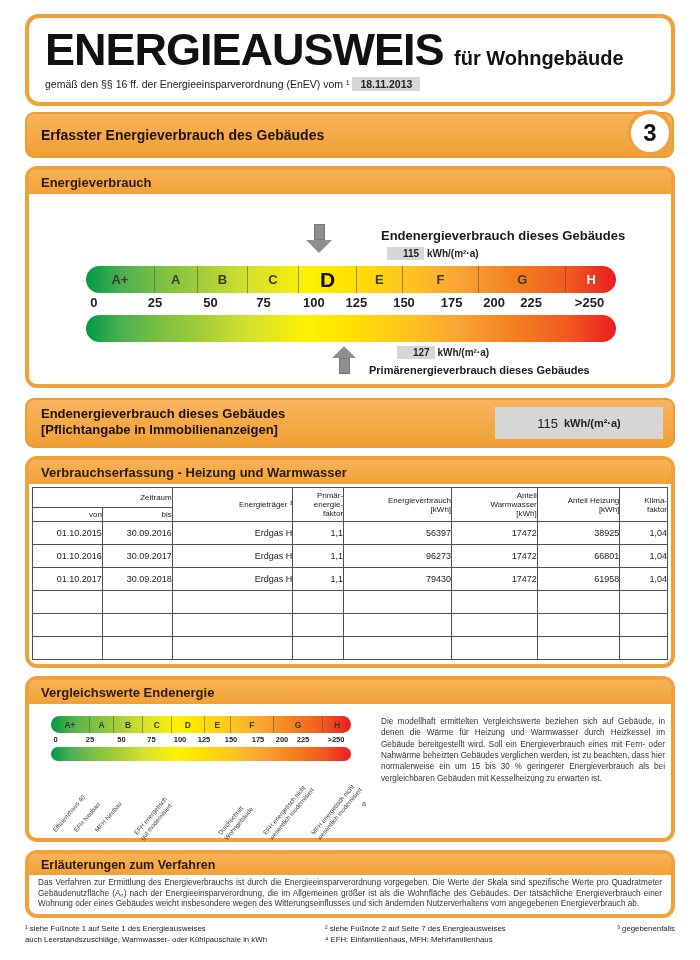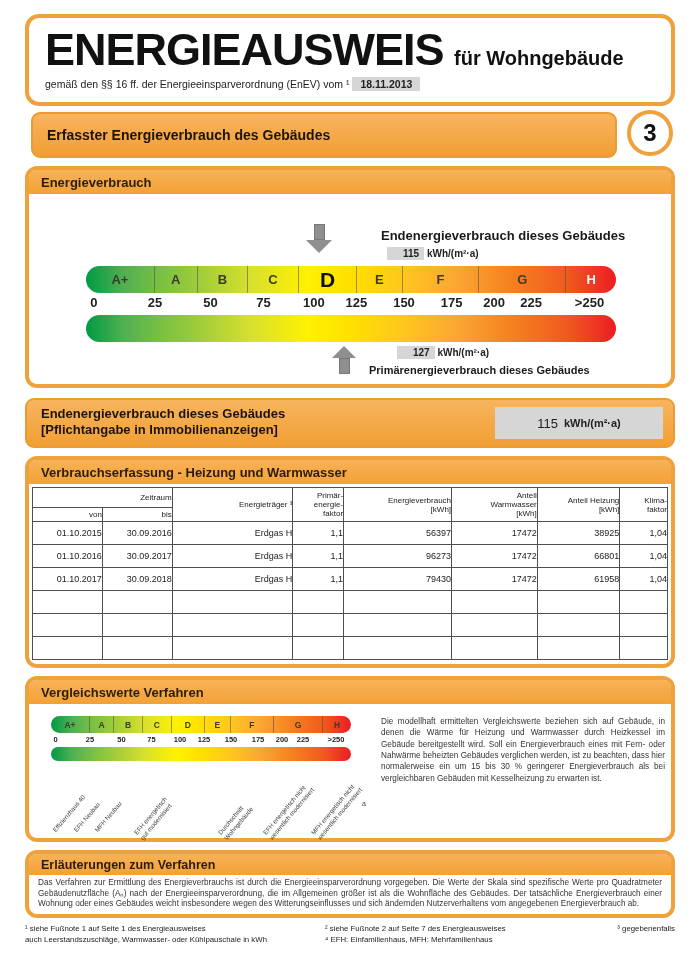--- a/index.html
+++ b/index.html
@@ -55,21 +55,21 @@
     <div style="padding:6px 0 0 16px;">
       <span style="font-size:45px; font-weight:900; letter-spacing:-1px; color:#111;">ENERGIEAUSWEIS</span>
       <span style="font-size:20px; font-weight:bold; color:#111; margin-left:6px;">für Wohngebäude</span>
     </div>
     <div style="padding:2px 0 0 16px; font-size:10.5px; color:#222;">
       <span>gemäß den §§ 16 ff. der Energieeinsparverordnung (EnEV) vom ¹</span>
       <span class="chip" style="font-weight:bold; padding:1px 8px;">18.11.2013</span>
     </div>
   </div>
 
-  <div class="fillbar" style="left:25px; top:112px; width:586px; height:46px;margin-left:6px;">
+  <div class="fillbar" style="left:25px; top:112px; width:649px; height:46px;">
     <div style="position:absolute; left:14px; top:0; height:100%; display:flex; align-items:center;
                 font-size:14px; font-weight:bold; color:#1d1307;">Erfasster Energieverbrauch des Gebäudes</div>
   </div>
   <div style="position:absolute; left:627px; top:110px; width:46px; height:46px; background:#fff;
               border:4px solid #EFA23C; border-radius:50%; display:flex; align-items:center;
               justify-content:center; font-size:24px; font-weight:bold; color:#111;">3</div>
 
   <div class="obox" style="left:25px; top:166px; width:650px; height:222px;">
     <div class="strip">
       <span>Energieverbrauch</span>
@@ -231,21 +231,21 @@
             <td>&nbsp;</td>
             <td>&nbsp;</td>
             <td>&nbsp;</td>
           </tr>
         </tbody>
     </table>
   </div>
 
   <div class="obox" style="left:25px; top:676px; width:650px; height:166px;">
     <div class="strip">
-      <span>Vergleichswerte Verfahren</span>
+      <span>Vergleichswerte Endenergie</span>
     </div>
     <div id="vg-content" style="position:relative; height:134px;">
       <div id="small-letters" class="band small" style="left:22px; top:12px; width:300px; height:17px; border-radius:9px;">
           <div class="seg" style="flex-grow: 13; flex-basis: 0px; font-size: 8.5px;">A+</div>
           <div class="seg" style="flex-grow: 8; flex-basis: 0px; font-size: 8.5px;">A</div>
           <div class="seg" style="flex-grow: 9.5; flex-basis: 0px; font-size: 8.5px;">B</div>
           <div class="seg" style="flex-grow: 9.5; flex-basis: 0px; font-size: 8.5px;">C</div>
           <div class="seg" style="flex-grow: 11; flex-basis: 0px; font-size: 8.5px;">D</div>
           <div class="seg" style="flex-grow: 8.5; flex-basis: 0px; font-size: 8.5px;">E</div>
           <div class="seg" style="flex-grow: 14.5; flex-basis: 0px; font-size: 8.5px;">F</div>

